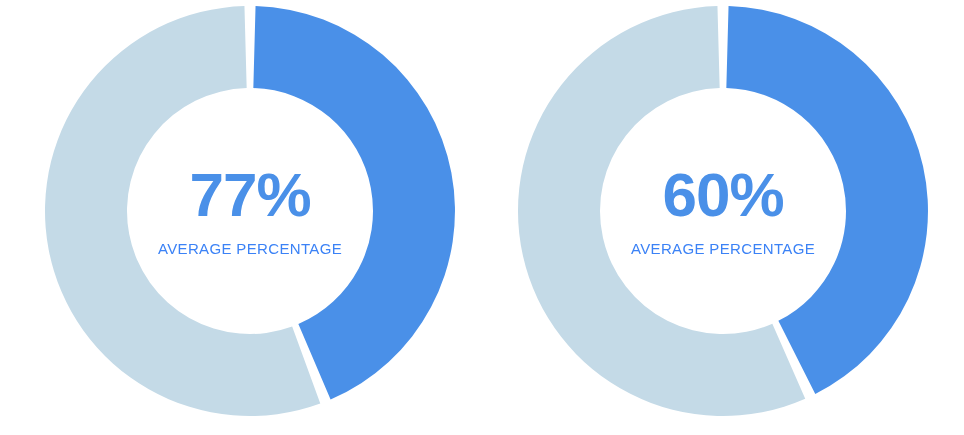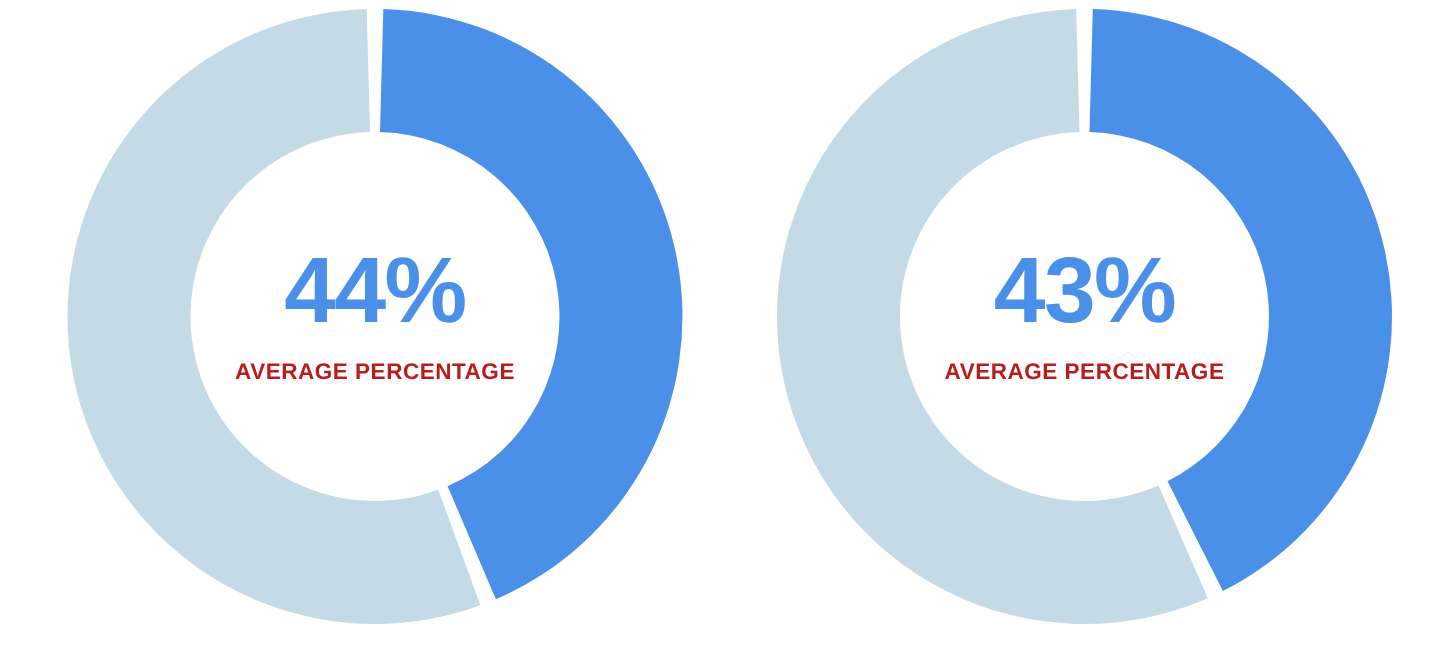--- a/index.html
+++ b/index.html
@@ -57,22 +57,22 @@
     font-size: 62px;
     font-weight: bold;
     color: #4A90E8;
     line-height: 1;
     letter-spacing: -1px;
     margin: 0 0 12px 0;
     white-space: nowrap;
   }
   .donut-label {
     font-size: 15px;
-    font-weight: bold;
-    color: #b91c1c;
+    font-weight: normal;
+    color: #3b82f6;
     line-height: 21px;
     letter-spacing: 0.35px;
     text-transform: uppercase;
     margin: 0;
   }
   .donut-label .label-line { display: block; white-space: nowrap; }
 </style>
 </head>
 <body>
 
@@ -80,36 +80,36 @@
 
   <div class="donut-panel panel-1">
     <svg class="donut-svg" viewBox="0 0 482 435">
 
       <path fill="#C4DAE7" d="M 320.28 403.58 A 205 205 0 1 1 244.45 6.08 L 246.67 88.05 A 123 123 0 1 0 292.17 326.55 Z"></path>
 
       <path fill="#4A90E8" d="M 255.55 6.08 A 205 205 0 0 1 330.59 399.49 L 298.36 324.10 A 123 123 0 0 0 253.33 88.05 Z"></path>
     </svg>
 
     <div class="donut-center">
-      <div class="donut-value">44%</div>
+      <div class="donut-value">77%</div>
       <div class="donut-label">
         <span class="label-line">AVERAGE PERCENTAGE</span>
       </div>
     </div>
   </div>
 
   <div class="donut-panel panel-2">
     <svg class="donut-svg" viewBox="0 0 482 435">
 
       <path fill="#C4DAE7" d="M 323.24 398.78 A 205 205 0 1 1 235.45 6.08 L 237.67 88.05 A 123 123 0 1 0 290.34 323.67 Z"></path>
 
       <path fill="#4A90E8" d="M 246.55 6.08 A 205 205 0 0 1 333.27 394.06 L 296.36 320.84 A 123 123 0 0 0 244.33 88.05 Z"></path>
     </svg>
 
     <div class="donut-center">
-      <div class="donut-value">43%</div>
+      <div class="donut-value">60%</div>
       <div class="donut-label">
         <span class="label-line">AVERAGE PERCENTAGE</span>
       </div>
     </div>
   </div>
 
 </div>
 
 </body></html>

